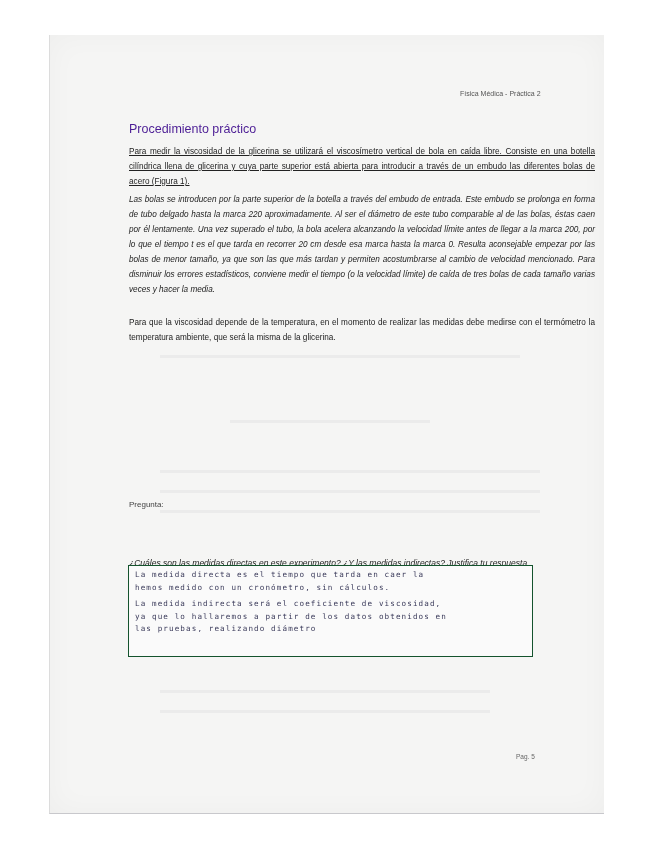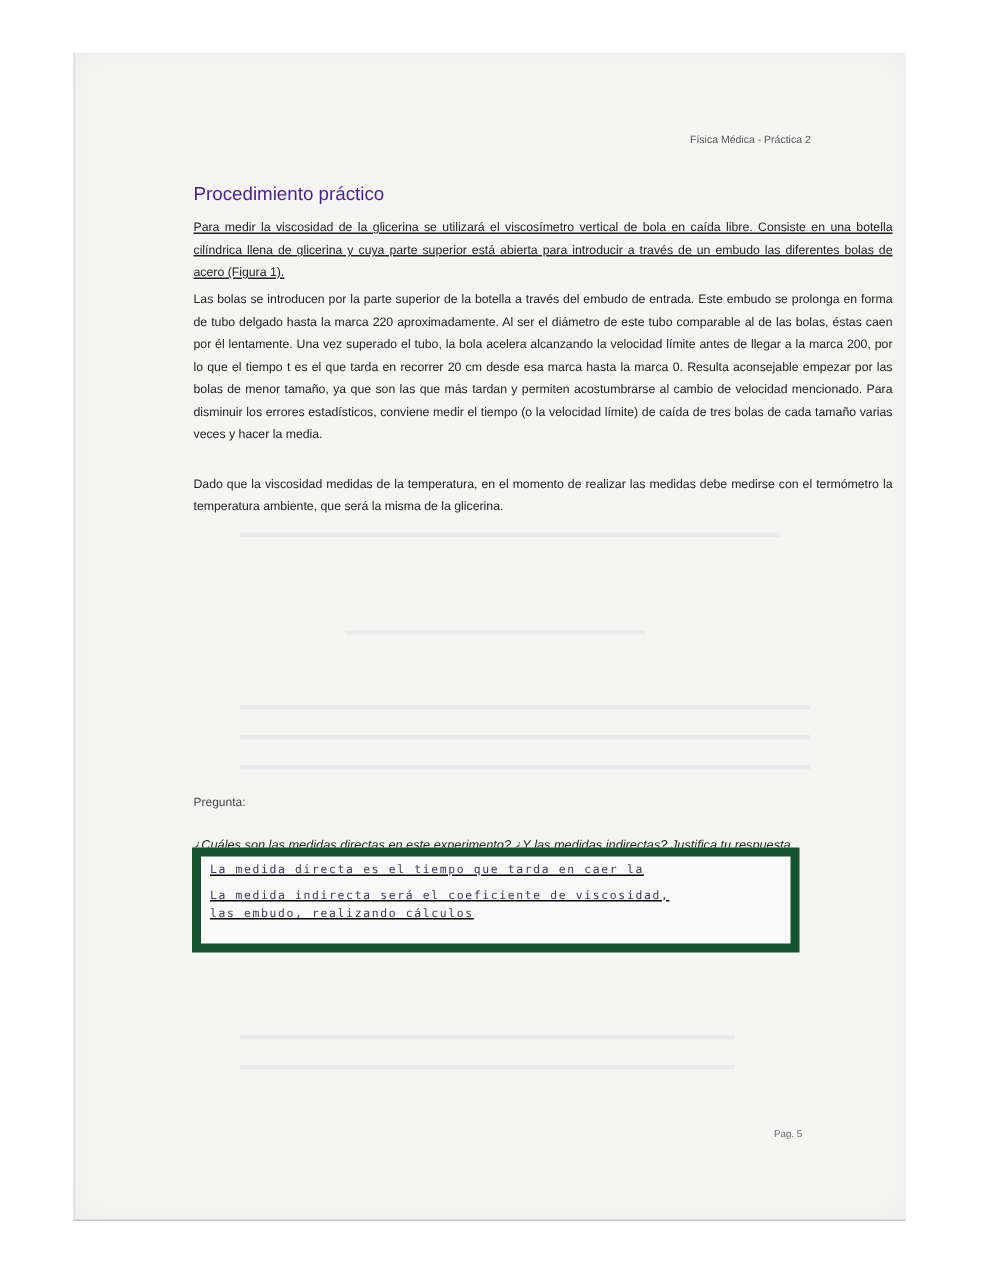--- a/index.html
+++ b/index.html
@@ -22,37 +22,37 @@
     .section-title {
       position: absolute; left: 129px; top: 122px;
       font-size: 12.5px; color: #4c1d95;
     }
     .para {
       position: absolute; left: 129px; width: 466px;
       font-size: 8.2px; line-height: 15px; color: #222;
       text-align: justify;
     }
     .p1 { top: 144px; text-decoration: underline; }
-    .p2 { top: 192px; }
+    .p2 { top: 192px; font-style: italic; }
     .p3 { top: 315px; }
     .ghost {
       position: absolute; left: 160px; height: 3px; background: #ebebeb;
     }
     .question-label {
-      position: absolute; left: 129px; top: 530px;
+      position: absolute; left: 129px; top: 500px;
       font-size: 8px; color: #444;
     }
     .question {
       position: absolute; left: 129px; top: 558px;
       font-size: 8.5px; font-style: italic; color: #1e1e1e; white-space: nowrap;
     }
     .answer-box {
-      position: absolute; left: 128px; top: 565px; width: 405px; height: 70px;
-      border: 6px solid #14532d; background: #fafafa;
-      box-sizing: border-box; padding: 3px 6px; text-decoration: underline;
+      position: absolute; left: 128px; top: 565px; width: 405px; height: 92px;
+      border: 1px solid #14532d; background: #fafafa;
+      box-sizing: border-box; padding: 3px 6px;
     }
     .hw {
       font-family: "DejaVu Sans Mono", monospace;
       font-size: 7.6px; letter-spacing: 1.1px; color: #3a3a5a;
       line-height: 12.5px; white-space: nowrap;
     }
     .hw.gap { margin-top: 4px; }
     .page-num {
       position: absolute; left: 516px; top: 753px;
       font-size: 6.5px; color: #666;
@@ -62,32 +62,34 @@
 <body>
 
 <div class="paper"></div>
 
 <div class="header-right">Física Médica - Práctica 2</div>
 
 <div class="section-title">Procedimiento práctico</div>
 
 <p class="para p1" style="margin:0">Para medir la viscosidad de la glicerina se utilizará el viscosímetro vertical de bola en caída libre. Consiste en una botella cilíndrica llena de glicerina y cuya parte superior está abierta para introducir a través de un embudo las diferentes bolas de acero (Figura 1).</p>
 <p class="para p2" style="margin:0">Las bolas se introducen por la parte superior de la botella a través del embudo de entrada. Este embudo se prolonga en forma de tubo delgado hasta la marca 220 aproximadamente. Al ser el diámetro de este tubo comparable al de las bolas, éstas caen por él lentamente. Una vez superado el tubo, la bola acelera alcanzando la velocidad límite antes de llegar a la marca 200, por lo que el tiempo t es el que tarda en recorrer 20 cm desde esa marca hasta la marca 0. Resulta aconsejable empezar por las bolas de menor tamaño, ya que son las que más tardan y permiten acostumbrarse al cambio de velocidad mencionado. Para disminuir los errores estadísticos, conviene medir el tiempo (o la velocidad límite) de caída de tres bolas de cada tamaño varias veces y hacer la media.</p>
-<p class="para p3" style="margin:0">Dado que la viscosidad medidas de la temperatura, en el momento de realizar las medidas debe medirse con el termómetro la temperatura ambiente, que será la misma de la glicerina.</p>
+<p class="para p3" style="margin:0">Para que la viscosidad depende de la temperatura, en el momento de realizar las medidas debe medirse con el termómetro la temperatura ambiente, que será la misma de la glicerina.</p>
 
 <div class="ghost" style="top:355px;width:360px;"></div>
 <div class="ghost" style="top:420px;width:200px;left:230px;"></div>
 <div class="ghost" style="top:470px;width:380px;"></div>
 <div class="ghost" style="top:490px;width:380px;"></div>
 <div class="ghost" style="top:510px;width:380px;"></div>
 <div class="ghost" style="top:690px;width:330px;"></div>
 <div class="ghost" style="top:710px;width:330px;"></div>
 
 <div class="question-label">Pregunta:</div>
 <div class="question">¿Cuáles son las medidas directas en este experimento? ¿Y las medidas indirectas? Justifica tu respuesta.</div>
 
 <div class="answer-box">
   <div class="hw">La medida directa es el tiempo que tarda en caer la</div>
+  <div class="hw">hemos medido con un cronómetro, sin cálculos.</div>
   <div class="hw gap">La medida indirecta será el coeficiente de viscosidad,</div>
-  <div class="hw">las embudo, realizando cálculos</div>
+  <div class="hw">ya que lo hallaremos a partir de los datos obtenidos en</div>
+  <div class="hw">las pruebas, realizando diámetro</div>
 </div>
 
 <div class="page-num">Pag. 5</div>
 
 </body></html>

